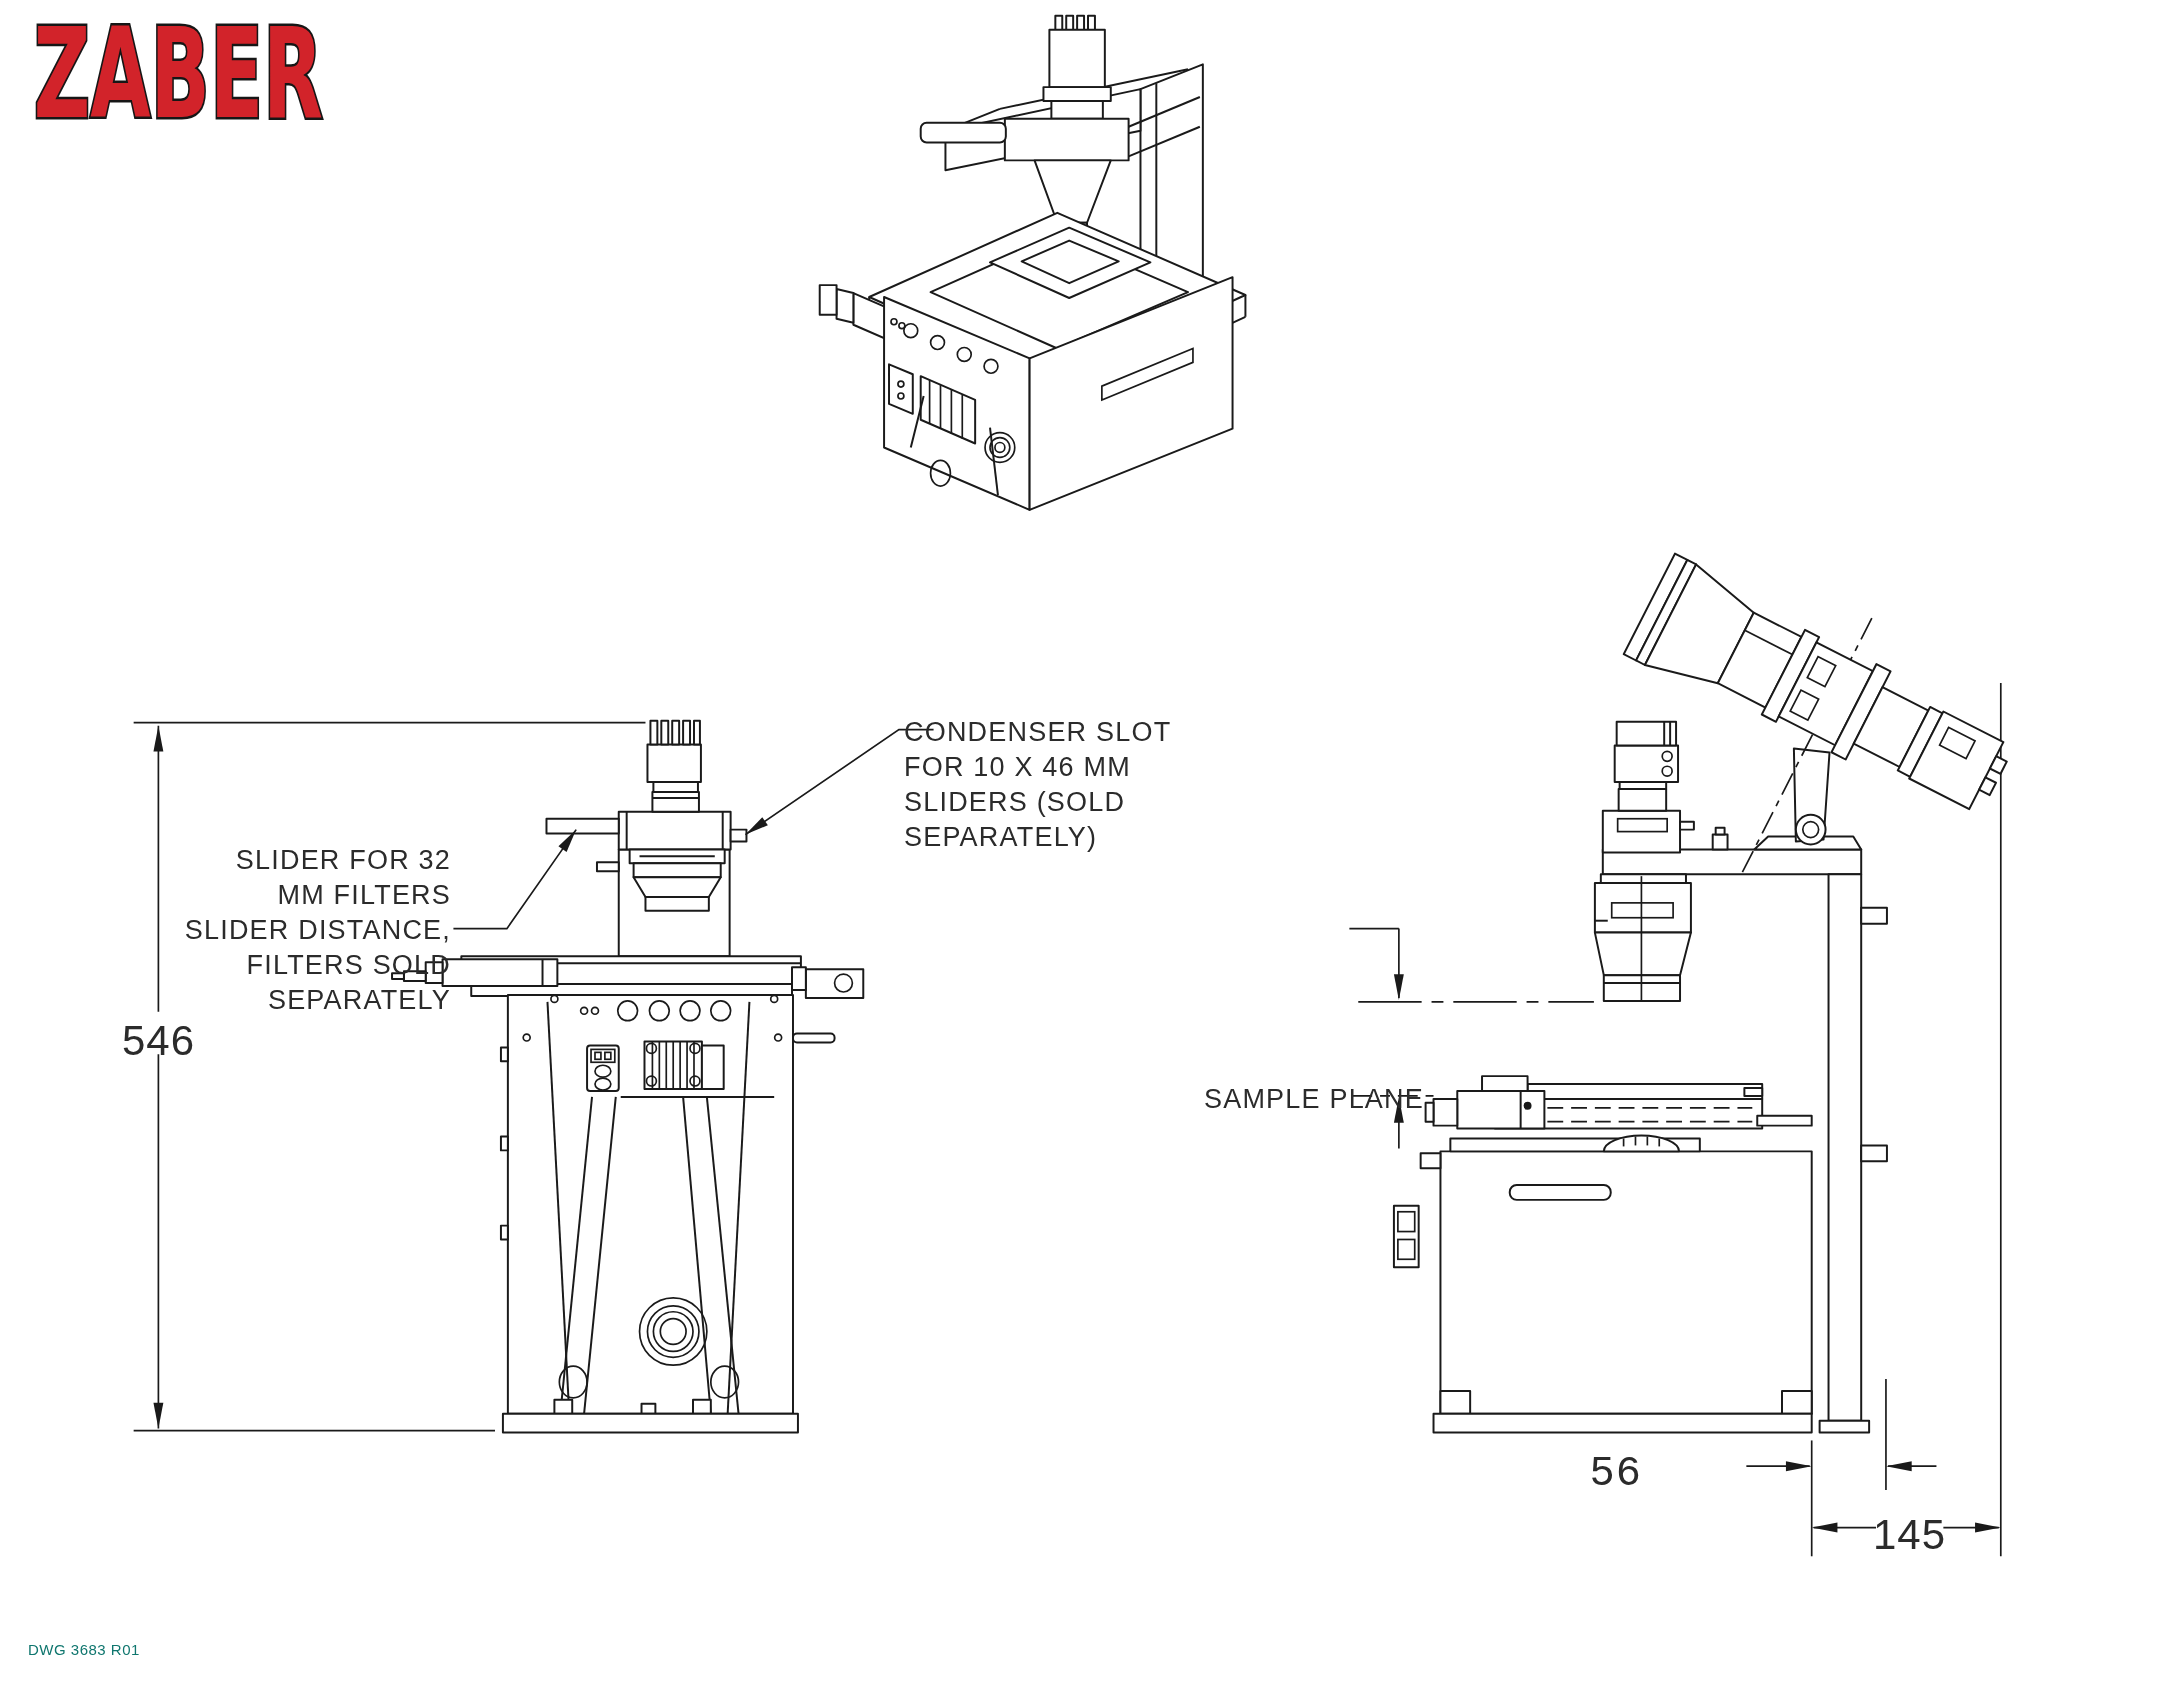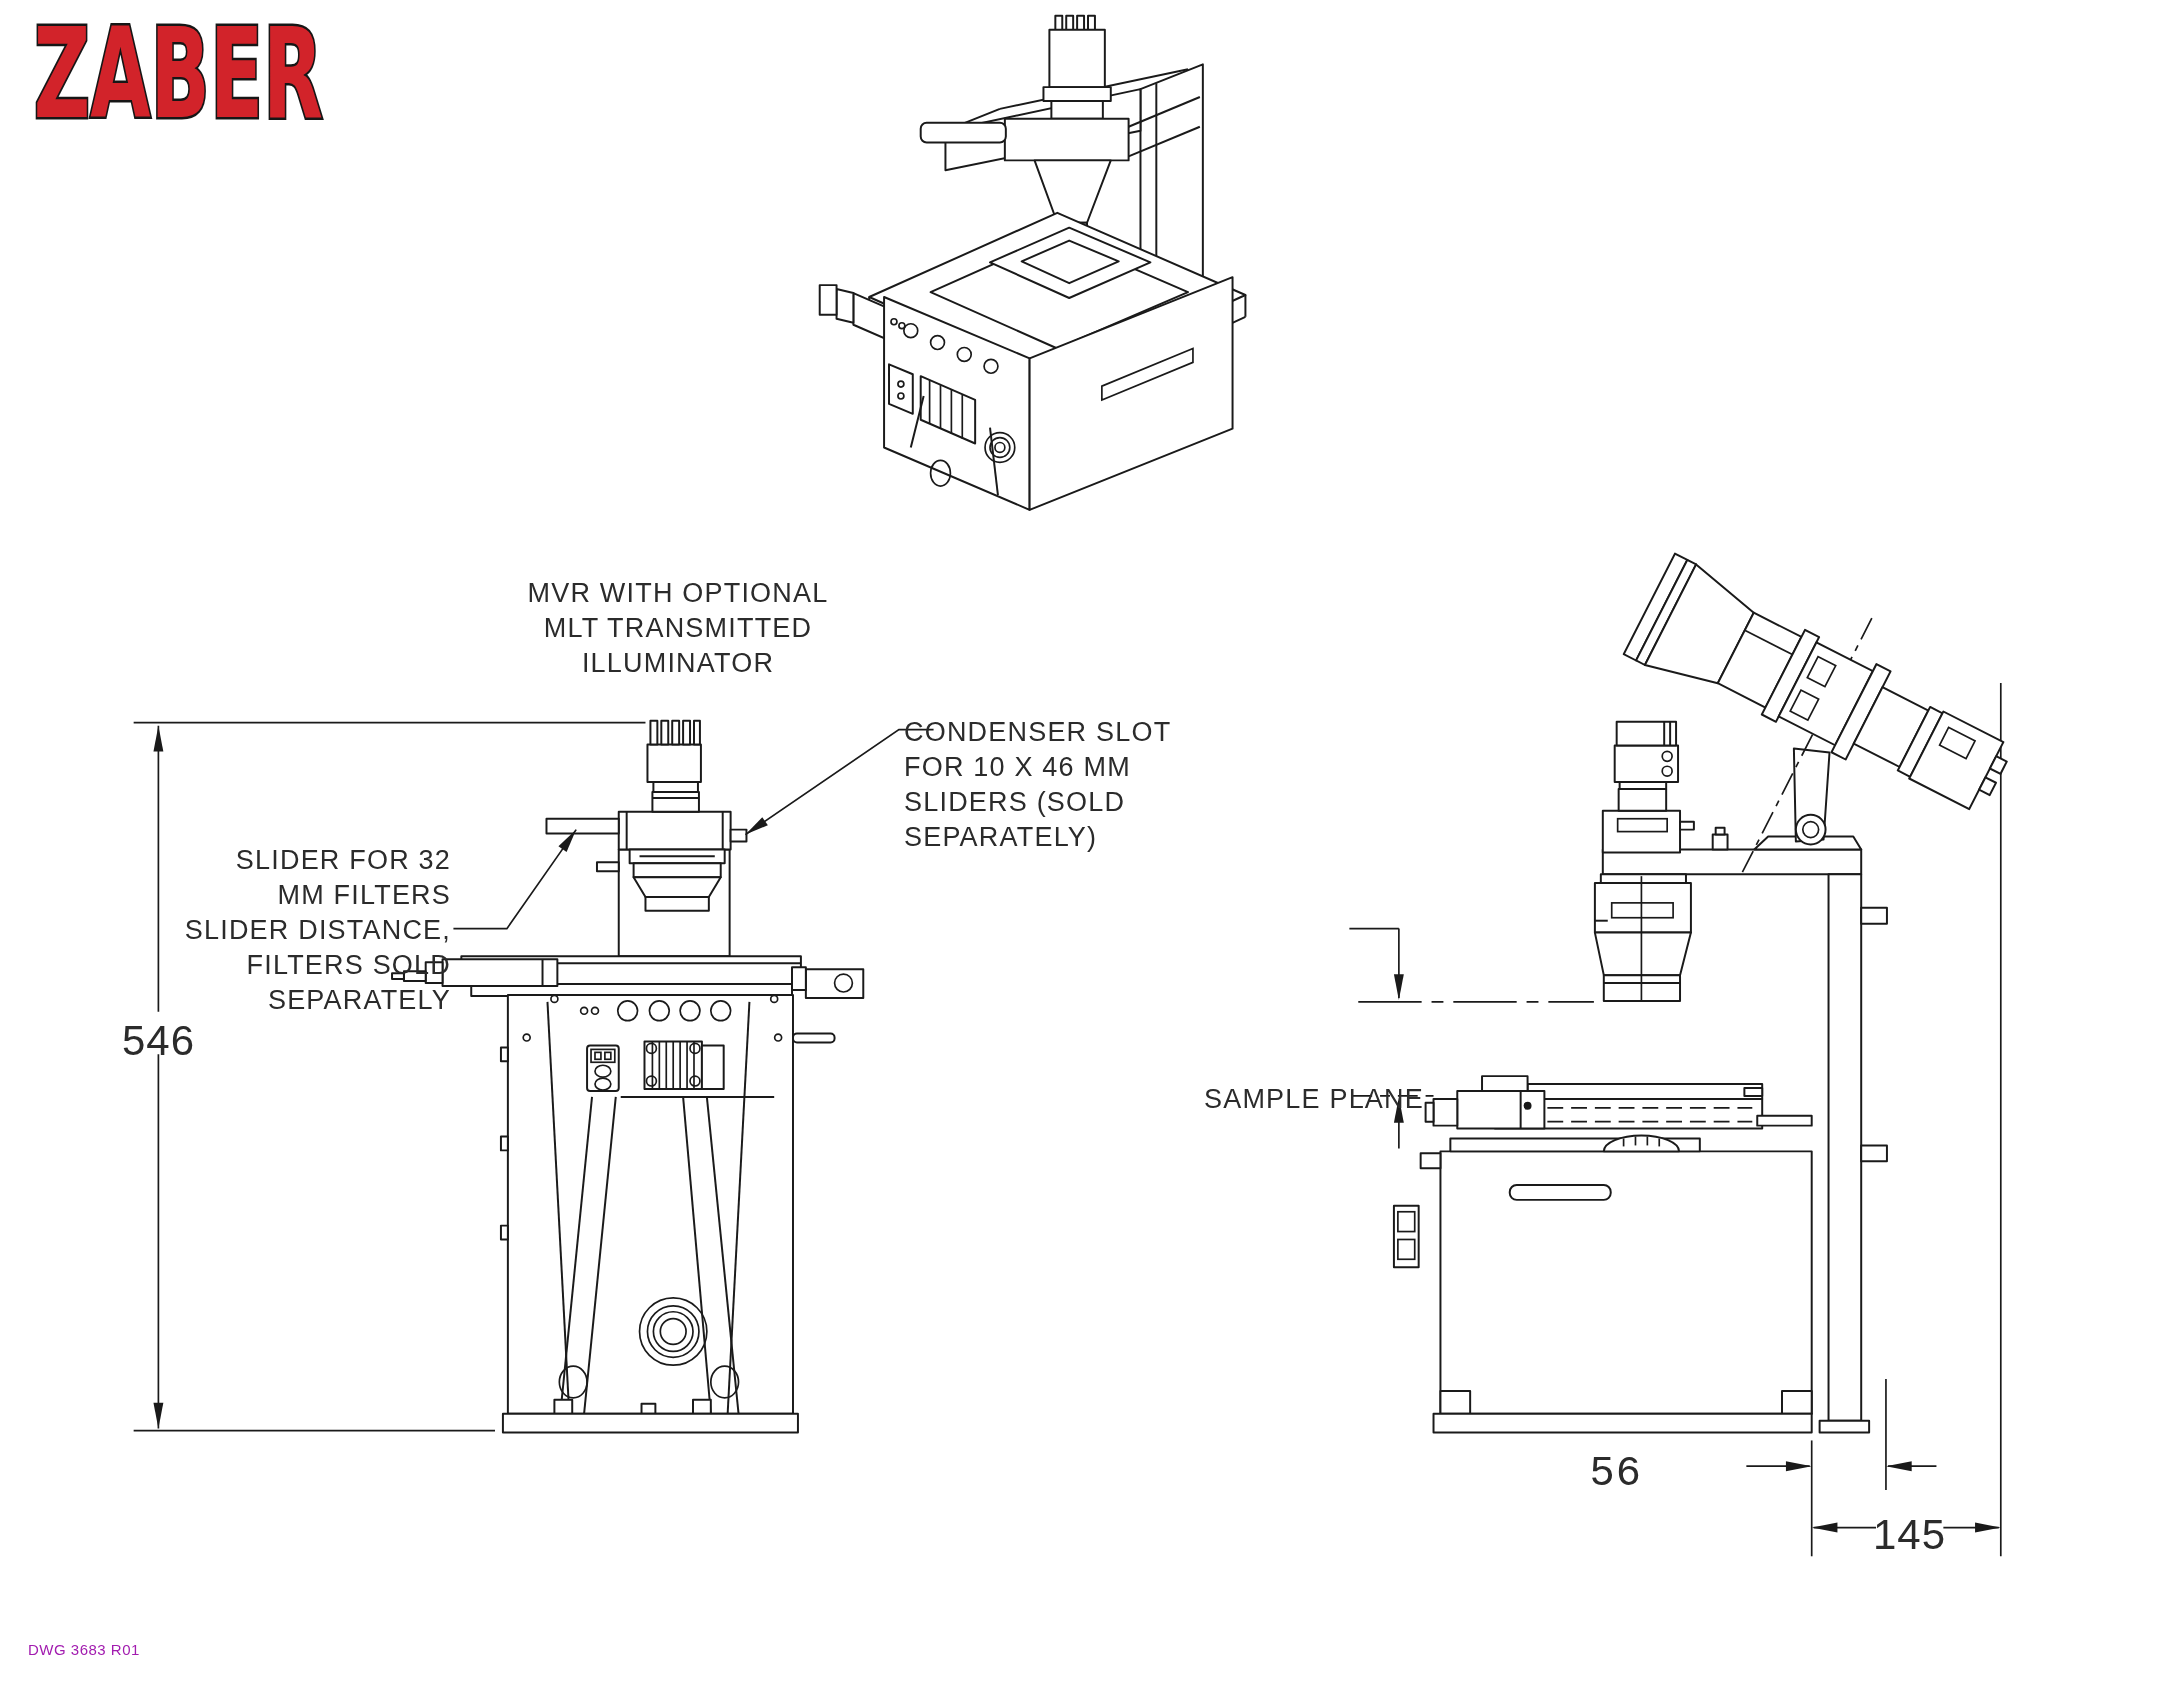--- a/index.html
+++ b/index.html
@@ -1,21 +1,21 @@
 <!DOCTYPE html>
 <html><head>
 <meta charset="utf-8">
 <style>
   html,body{margin:0;padding:0;background:#ffffff;}
   #canvas{position:relative;width:2178px;height:1683px;background:#ffffff;overflow:hidden;
           font-family:"Liberation Sans", sans-serif;}
   .note{position:absolute;font-size:27px;line-height:35px;color:#2b2b2b;letter-spacing:1.2px;
         white-space:nowrap;}
   .dim{position:absolute;font-size:42px;color:#2b2b2b;letter-spacing:1px;white-space:nowrap;}
-  .small-note{position:absolute;font-size:15px;color:#a21caf;letter-spacing:0.5px;white-space:nowrap;}
+  .small-note{position:absolute;font-size:15px;color:#0f766e;letter-spacing:0.5px;white-space:nowrap;}
   .center{text-align:center;}
   .right{text-align:right;}
   svg{position:absolute;left:0;top:0;}
   .d{fill:#ffffff;stroke:#1a1a1a;stroke-width:2;stroke-linejoin:round;}
   .ln{fill:none;stroke:#1a1a1a;stroke-width:2;stroke-linecap:butt;}
   .thin{fill:none;stroke:#1a1a1a;stroke-width:1.7;}
   .arr{fill:#1a1a1a;stroke:none;}
 </style>
 </head>
 <body>
@@ -334,25 +334,20 @@
     </g>
 
     <g>
       <polyline class="thin" points="458,938 512,938 582,838"></polyline>
       <polygon class="arr" points="582,838 572.3,860.6 564.1,854.8"></polygon>
       <polyline class="thin" points="943,737 908,737 753,843"></polyline>
       <polygon class="arr" points="753,843 775.6,833.6 770,825.4"></polygon>
     </g>
   </svg>
 
-  <div class="note center" style="left:495px;top:576px;width:366px;">
-    <div>MVR WITH OPTIONAL</div>
-    <div>MLT TRANSMITTED</div>
-    <div>ILLUMINATOR</div>
-  </div>
 
   <div class="note" style="left:904px;top:715px;">
     <div>CONDENSER SLOT</div>
     <div>FOR 10 X 46 MM</div>
     <div>SLIDERS (SOLD</div>
     <div>SEPARATELY)</div>
   </div>
 
   <div class="note right" style="left:134px;top:843px;width:317px;">
     <div>SLIDER FOR 32</div>

